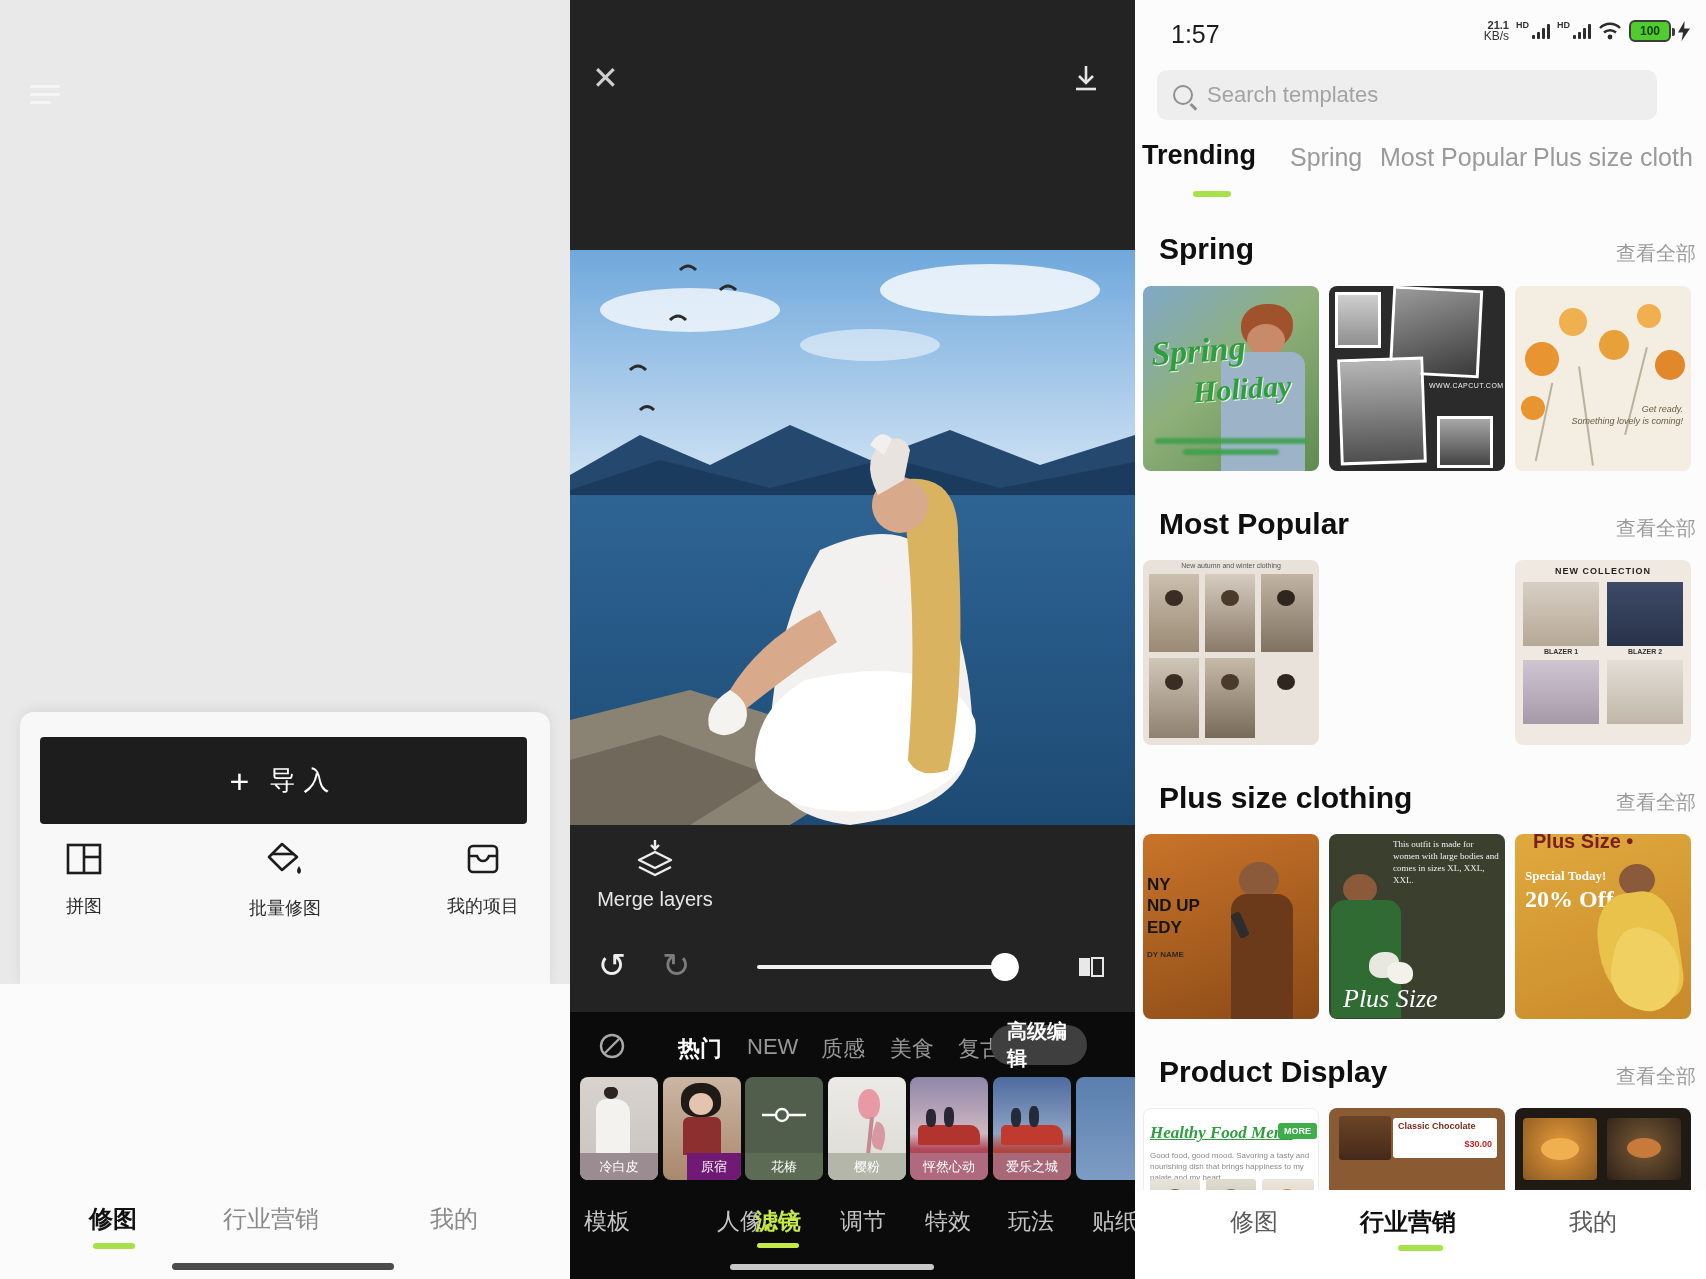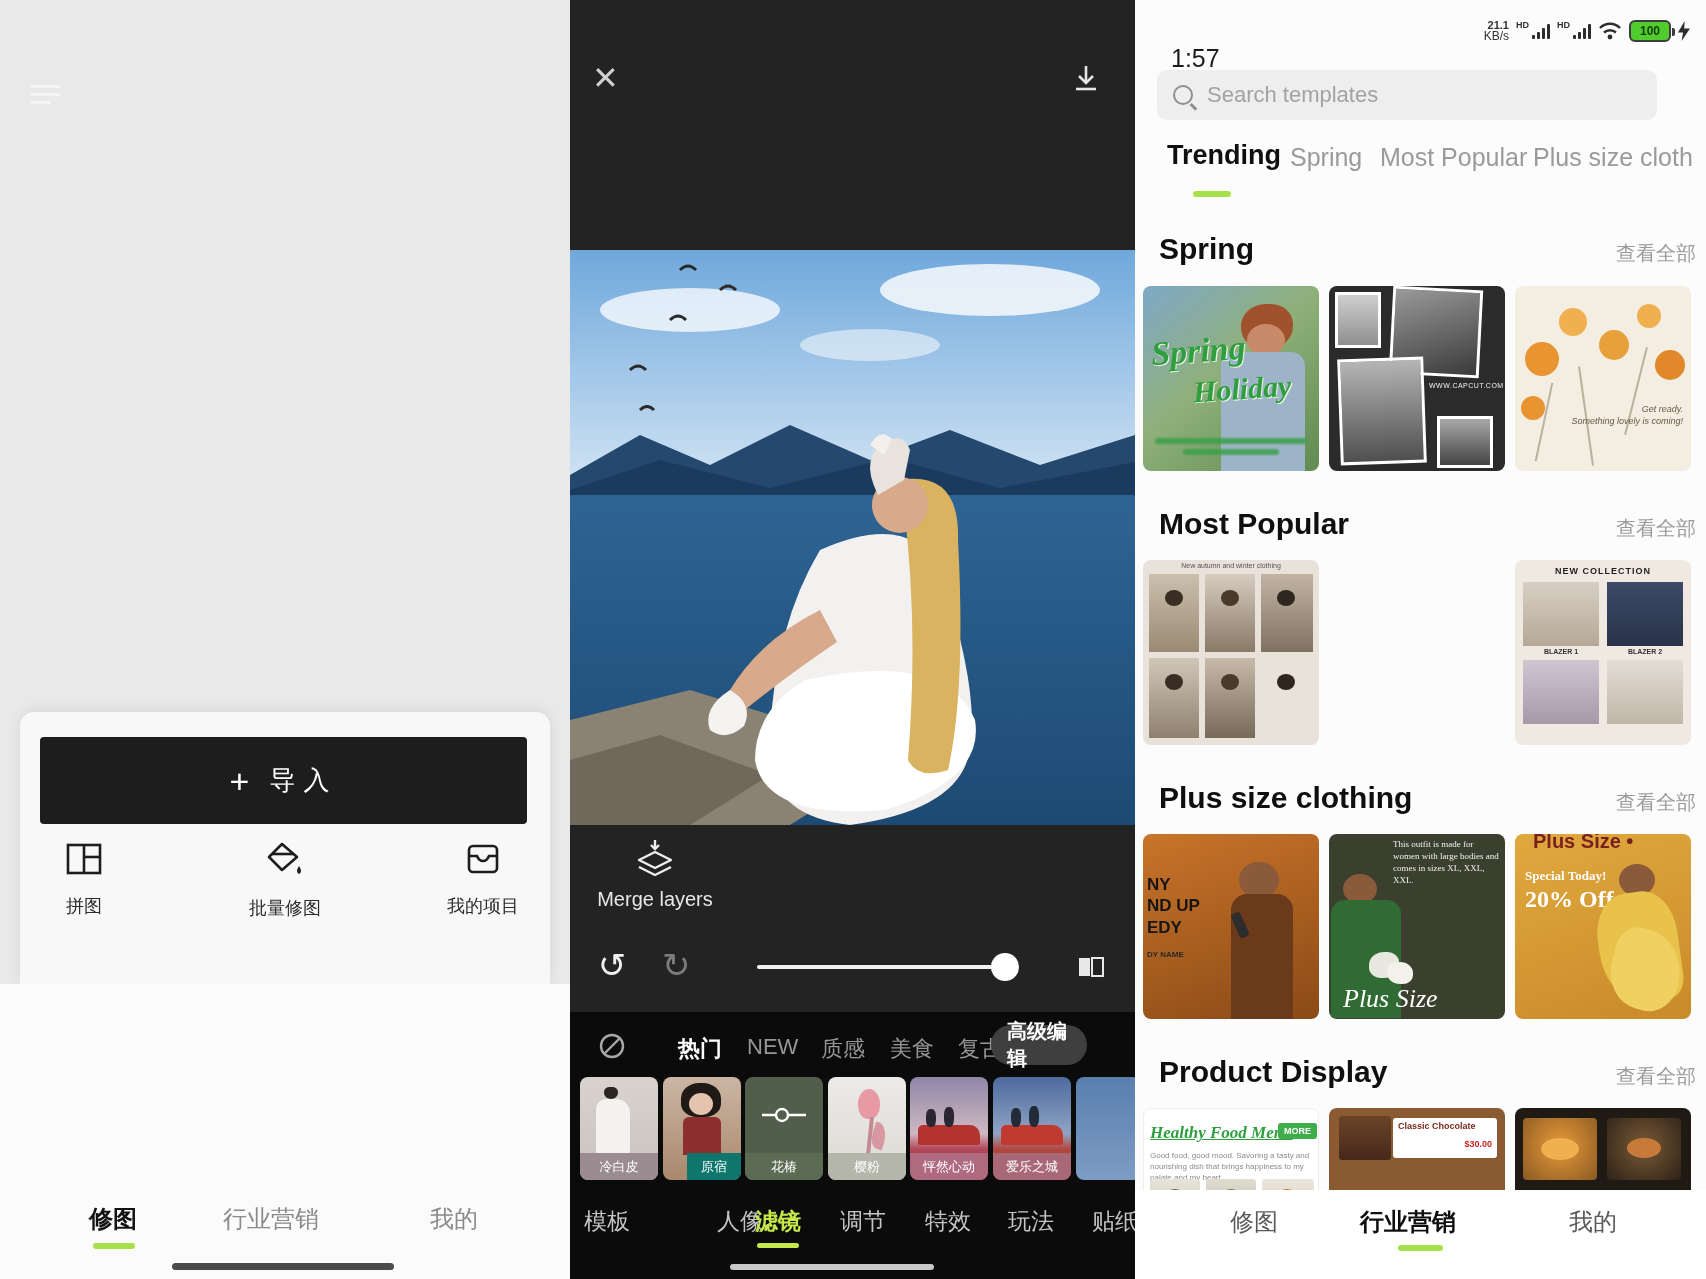--- a/index.html
+++ b/index.html
@@ -28,21 +28,21 @@
   .cat-lab{font-size:22px;color:#979797;white-space:nowrap;cursor:pointer;margin-left:22px;}
   .cat-lab.hot{color:#fff;font-weight:bold;}
   .cat-pill{background:#3f3f3f;border-radius:20px;height:40px;display:flex;align-items:center;justify-content:center;color:#fff;font-weight:bold;font-size:20px;padding:12px 16px;cursor:pointer;}
   .thumb{top:1077px;width:78px;height:103px;border-radius:8px;overflow:hidden;cursor:pointer;}
   .thumb .img{position:absolute;inset:0;}
   .thumb .bar{position:absolute;left:0;right:0;bottom:0;height:27px;display:flex;align-items:center;justify-content:center;color:#fff;font-size:13px;}
   .mid-tab{font-size:23px;color:#c4c4c4;white-space:nowrap;cursor:pointer;}
   .mid-tab.active{color:#c6e94a;font-weight:bold;}
   
   .p-right{left:1135px;width:571px;background:#fcfcfc;}
-  .sb-time{font-size:25px;color:#1c1c1c;margin-top:24px;}
+  .sb-time{font-size:25px;color:#1c1c1c;}
   .statuscluster{display:flex;align-items:center;gap:7px;}
   .speed{font-size:11px;line-height:11px;color:#333;font-weight:bold;text-align:right;}
   .speed small{font-weight:normal;font-size:12px;}
   .hd{font-size:9px;color:#333;font-weight:bold;margin-right:-4px;position:relative;top:-6px;}
   .bars{display:flex;align-items:flex-end;gap:2px;height:16px;}
   .bars i{display:block;width:3px;background:#2d2d2d;border-radius:1px;}
   .batt{position:relative;width:42px;height:22px;border:2px solid #3c3c3c;border-radius:6px;background:#51cc2e;display:flex;align-items:center;justify-content:center;}
   .batt span{font-size:12px;font-weight:bold;color:#143c06;}
   .batt:after{content:"";position:absolute;right:-6px;top:6px;width:3px;height:8px;background:#3c3c3c;border-radius:0 2px 2px 0;}
   .bolt{width:12px;height:20px;background:#2d2d2d;clip-path:polygon(55% 0,0 58%,42% 58%,30% 100%,100% 38%,52% 38%);}
@@ -188,21 +188,21 @@
       <div class="img" style="background:linear-gradient(180deg,#d8d3cf,#c9c3be);"></div>
       <div class="abs" style="left:24px;top:10px;width:14px;height:12px;background:#2b2520;border-radius:40% 40% 50% 50%;"></div>
       <div class="abs" style="left:16px;top:22px;width:34px;height:56px;background:#f4f2ef;border-radius:10px 14px 4px 4px;"></div>
       <div class="bar" style="background:#9a8c90;">冷白皮</div>
     </div>
     <div class="abs thumb" style="left:93px;">
       <div class="img" style="background:linear-gradient(180deg,#cbb6a4,#a9886c);"></div>
       <div class="abs" style="left:18px;top:6px;width:40px;height:34px;background:#201a16;border-radius:45% 45% 40% 40%;"></div>
       <div class="abs" style="left:26px;top:16px;width:24px;height:22px;background:#e4c4ae;border-radius:50%;"></div>
       <div class="abs" style="left:20px;top:40px;width:38px;height:38px;background:#8e2f2f;border-radius:6px 6px 0 0;"></div>
-      <div class="bar" style="background:#0f766e;margin-left:24px;">原宿</div>
+      <div class="bar" style="background:#701a75;margin-left:24px;">原宿</div>
     </div>
     <div class="abs thumb" style="left:175px;">
       <div class="img" style="background:#515e4c;"></div>
       <svg class="abs" style="left:17px;top:30px;" width="44" height="16" viewBox="0 0 44 16">
         <line x1="0" y1="8" x2="44" y2="8" stroke="#fff" stroke-width="2.4"></line>
         <circle cx="20" cy="8" r="6" fill="#515e4c" stroke="#fff" stroke-width="2.4"></circle>
       </svg>
       <div class="bar" style="background:#5c6b54;">花椿</div>
     </div>
     <div class="abs thumb" style="left:258px;">
@@ -271,21 +271,21 @@
           <span>100</span>
         </div>
       <div class="bolt"></div>
     </div>
 
     <div class="abs searchbar">
       <div class="mag"></div>
       <input type="text" placeholder="Search templates" style="">
     </div>
 
-    <div class="abs toptab active" style="left:32px;top:140px;">Trending</div>
+    <div class="abs toptab active" style="left:7px;top:140px;">Trending</div>
     <div class="abs toptab" style="left:155px;top:143px;">Spring</div>
     <div class="abs toptab" style="left:245px;top:143px;">Most Popular</div>
     <div class="abs toptab" style="left:398px;top:143px;">Plus size cloth</div>
     <div class="abs lime-line" style="left:58px;top:191px;width:38px;height:6px;"></div>
 
     <div class="abs sec-title" style="left:24px;top:232px;">Spring</div>
     <div class="abs viewall" style="left:481px;top:240px;">查看全部</div>
     <div class="abs" style="left:0;top:286px;width:571px;height:185px;">
       <div class="abs card" style="left:8px;background:linear-gradient(140deg,#7fa8c9 0%,#8fb07a 45%,#5f8b52 100%);">
         <div class="abs" style="left:98px;top:18px;width:52px;height:46px;background:#a0522d;border-radius:50% 45% 55% 50%;"></div>

